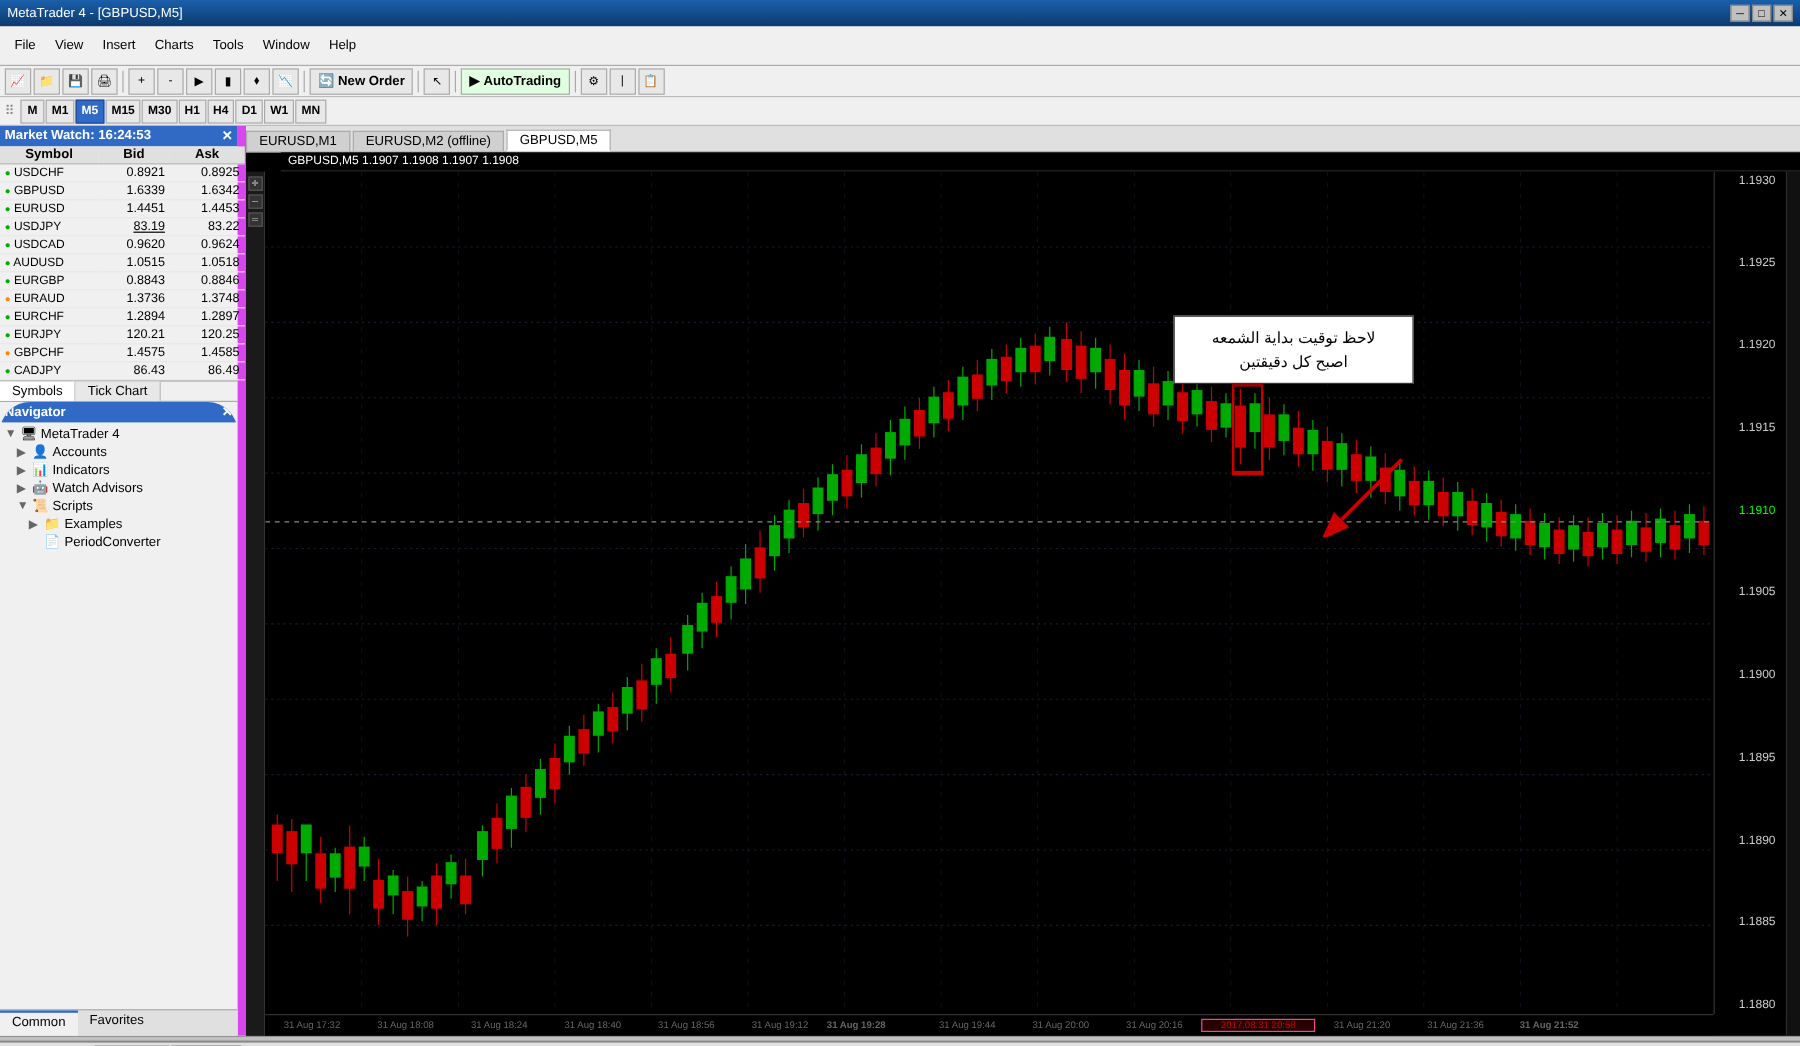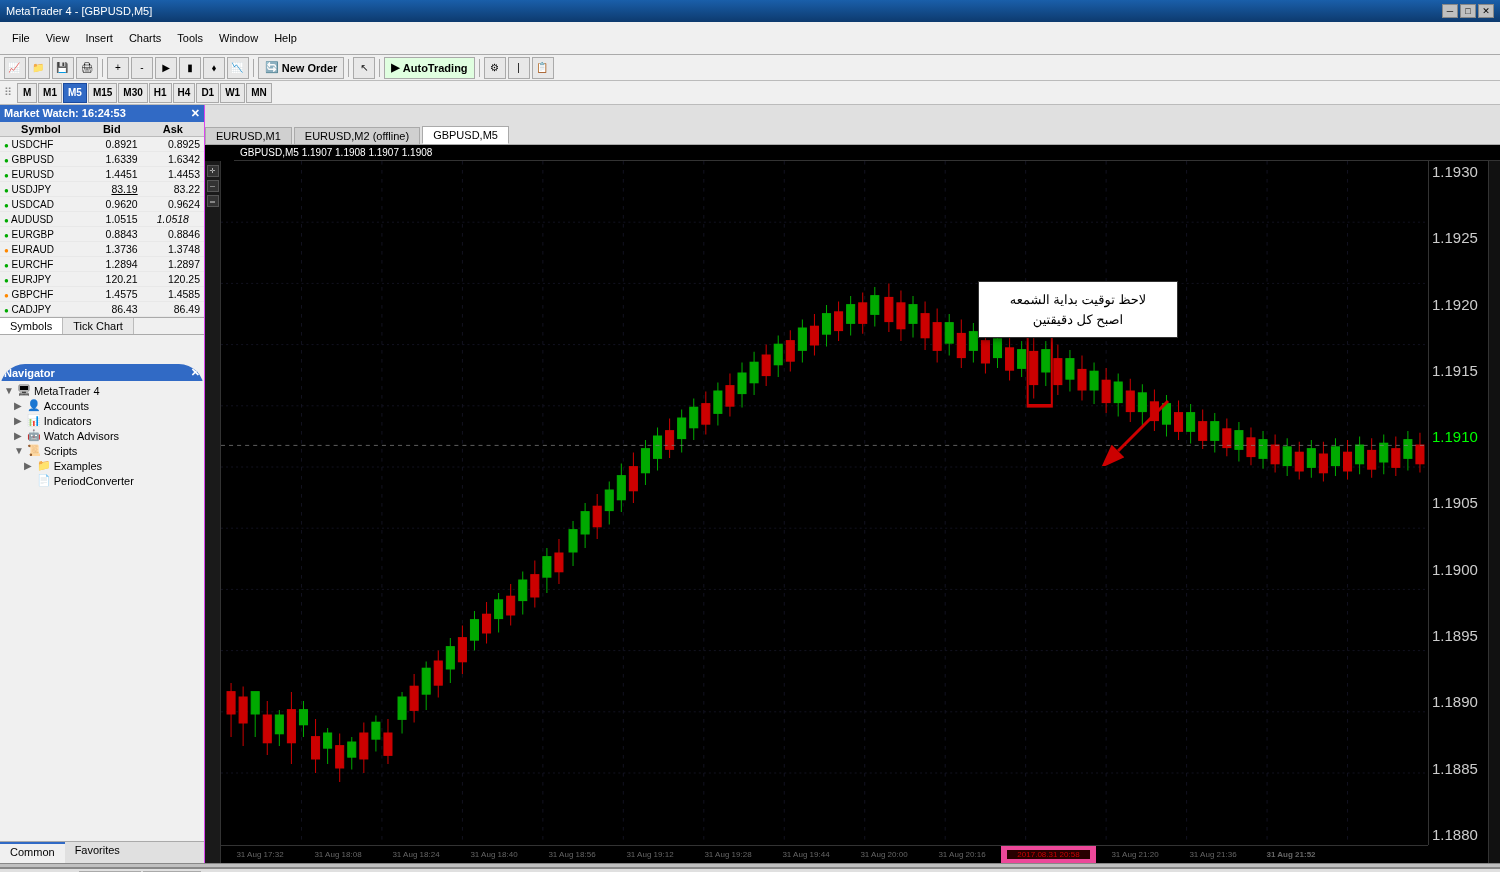--- a/index.html
+++ b/index.html
@@ -23,21 +23,21 @@
 
     
     #toolbar2 { height: 24px; background: #f0f0f0; display: flex; align-items: center; padding: 0 4px; border-bottom: 1px solid #bbb; gap: 1px; }
     .tf-btn { height: 20px; min-width: 20px; background: #e8e8e8; border: 1px solid #aaa; display: flex; align-items: center; justify-content: center; cursor: pointer; font-size: 10px; font-weight: bold; padding: 0 4px; }
     .tf-btn.active { background: #316ac5; color: #fff; border-color: #1a4a9e; }
 
     
     #main { display: flex; height: calc(872px - 22px - 20px - 26px - 24px - 22px); }
 
     
-    #left-panel { width: 205px; display: flex; flex-direction: column; background: #f0f0f0; border-right: 1px solid #d946ef; gap: 29px; }
+    #left-panel { width: 205px; display: flex; flex-direction: column; background: #f0f0f0; border-right: 7px solid #d946ef; }
 
     
     #market-watch { flex: 0 0 auto; border-bottom: 1px solid #aaa; }
     #mw-header { background: #316ac5; color: #fff; padding: 2px 4px; font-size: 11px; font-weight: bold; display: flex; justify-content: space-between; }
     #mw-table { width: 100%; border-collapse: collapse; font-size: 11px; }
     #mw-table th { background: #e0e0e0; padding: 1px 21px; text-align: center; border-bottom: 1px solid #bbb; font-weight: bold; }
     #mw-table td { padding: 1px 4px; border-bottom: 1px solid #e8e8e8; white-space: nowrap; font-size: 10.5px; }
     #mw-table td:first-child { font-size: 10px; }
     .mw-tabs { display: flex; border-top: 1px solid #aaa; }
     .mw-tab { padding: 2px 10px; font-size: 11px; cursor: pointer; border-right: 1px solid #bbb; background: #e8e8e8; }
@@ -61,21 +61,21 @@
     #chart-svg { width: 100%; height: 100%; }
 
     
     .chart-bg { fill: #000; }
     .grid-line { stroke: #1a1a2e; stroke-width: 0.5; stroke-dasharray: 2,3; }
     .candle-up { fill: #00aa00; stroke: #00aa00; }
     .candle-down { fill: #cc0000; stroke: #cc0000; }
     .wick { stroke-width: 1; }
 
     
-    #chart-tabs { height: 40px; background: #e0e0e0; display: flex; align-items: flex-end; border-bottom: 1px solid #aaa; }
+    #chart-tabs { height: 22px; background: #e0e0e0; display: flex; align-items: flex-end; border-bottom: 1px solid #aaa; }
     .chart-tab { padding: 2px 10px; font-size: 11px; cursor: pointer; background: #d0d0d0; border: 1px solid #aaa; border-bottom: none; margin-right: 2px; }
     .chart-tab.active { background: #fff; border-bottom: 1px solid #fff; }
 
     
     .annotation-box { position: absolute; background: #fff; border: 1px solid #333; padding: 8px 12px; font-size: 13px; text-align: center; line-height: 1.5; direction: rtl; font-family: Arial, sans-serif; box-shadow: 2px 2px 6px rgba(0,0,0,0.4); }
 
     
     #bottom-area { height: 240px; background: #f0f0f0; border-top: 2px solid #888; display: flex; flex-direction: column; }
     #bottom-tabs { display: flex; align-items: center; border-bottom: 1px solid #aaa; background: #e0e0e0; height: 22px; }
     .bottom-tab { padding: 2px 10px; font-size: 11px; cursor: pointer; background: #d0d0d0; border: 1px solid #aaa; border-bottom: none; margin-right: 2px; }
@@ -217,21 +217,21 @@
       <span style="color:#00aa00;font-size:8px;">●</span> USDCAD
     </td>
     <td style="text-align:right;">0.9620</td>
     <td style="text-align:right;">0.9624</td>
   </tr>
             <tr>
     <td>
       <span style="color:#00aa00;font-size:8px;">●</span> AUDUSD
     </td>
     <td style="text-align:right;">1.0515</td>
-    <td style="text-align:center;font-style:italic;">1.0518</td>
+    <td style="text-align:right;">1.0518</td>
   </tr>
             <tr>
     <td>
       <span style="color:#00aa00;font-size:8px;">●</span> EURGBP
     </td>
     <td style="text-align:right;">0.8843</td>
     <td style="text-align:right;">0.8846</td>
   </tr>
             <tr>
     <td>
@@ -579,46 +579,46 @@
             <line class="wick candle-down" x1="1168" y1="153" x2="1168" y2="175" style="stroke:#cc0000;"></line>
             <rect class="candle-down" x="1164" y="160" width="8" height="10"></rect>
             <line class="wick candle-up" x1="1180" y1="150" x2="1180" y2="172" style="stroke:#00aa00;"></line>
             <rect class="candle-up" x="1176" y="155" width="8" height="10"></rect>
             <line class="wick candle-down" x1="1192" y1="151" x2="1192" y2="173" style="stroke:#cc0000;"></line>
             <rect class="candle-down" x="1188" y="158" width="8" height="10"></rect>
 
             <line x1="0" y1="158" x2="1200" y2="158" stroke="#888" stroke-width="0.5" stroke-dasharray="4,4"></line>
           </svg>
 
-          <div style="position:absolute;right:0;top:0;width:60px;height:calc(100% - 18px);background:#000;border-left:1px solid #333;display:flex;flex-direction:column;justify-content:space-between;padding:2px 3px;color:#ccc;font-size:15px;">
+          <div style="position:absolute;right:0;top:0;width:60px;height:calc(100% - 18px);background:#000;border-left:1px solid #333;display:flex;flex-direction:column;justify-content:space-between;padding:2px 20px;color:#ccc;font-size:10px;">
             <span>1.1930</span>
             <span>1.1925</span>
             <span>1.1920</span>
             <span>1.1915</span>
             <span style="color:#00ff00;">1.1910</span>
             <span>1.1905</span>
             <span>1.1900</span>
             <span>1.1895</span>
             <span>1.1890</span>
             <span>1.1885</span>
             <span>1.1880</span>
           </div>
 
           <div style="position:absolute;bottom:0;left:0;right:60px;height:18px;background:#000;color:#666;font-size:8px;display:flex;align-items:center;overflow:hidden;border-top:1px solid #333;gap:0;padding:0;">
             <span style="min-width:78px;text-align:center;">31 Aug 17:32</span>
             <span style="min-width:78px;text-align:center;">31 Aug 18:08</span>
             <span style="min-width:78px;text-align:center;">31 Aug 18:24</span>
             <span style="min-width:78px;text-align:center;">31 Aug 18:40</span>
             <span style="min-width:78px;text-align:center;">31 Aug 18:56</span>
             <span style="min-width:78px;text-align:center;">31 Aug 19:12</span>
-            <span style="min-width:78px;text-align:center;">31 Aug 19:28</span>
+            <span style="min-width:78px;text-align:left;font-weight:bold;">31 Aug 19:28</span>
             <span style="min-width:78px;text-align:center;">31 Aug 19:44</span>
             <span style="min-width:78px;text-align:center;">31 Aug 20:00</span>
             <span style="min-width:78px;text-align:center;">31 Aug 20:16</span>
-            <span style="min-width:95px;text-align:center;color:#cc0000;background:rgba(200,0,0,0.2);border:6px solid #ec4899;">2017.08.31 20:58</span>
+            <span style="min-width:95px;text-align:center;color:#cc0000;background:rgba(200,0,0,0.2);border:1px solid #ec4899;">2017.08.31 20:58</span>
             <span style="min-width:78px;text-align:center;">31 Aug 21:20</span>
             <span style="min-width:78px;text-align:center;">31 Aug 21:36</span>
             <span style="min-width:78px;text-align:center;font-weight:bold;">31 Aug 21:52</span>
           </div>
 
           <div class="annotation-box" style="right:310px;top:120px;min-width:200px;">
             <div>لاحظ توقيت بداية الشمعه</div>
             <div>اصبح كل دقيقتين</div>
           </div>
 

